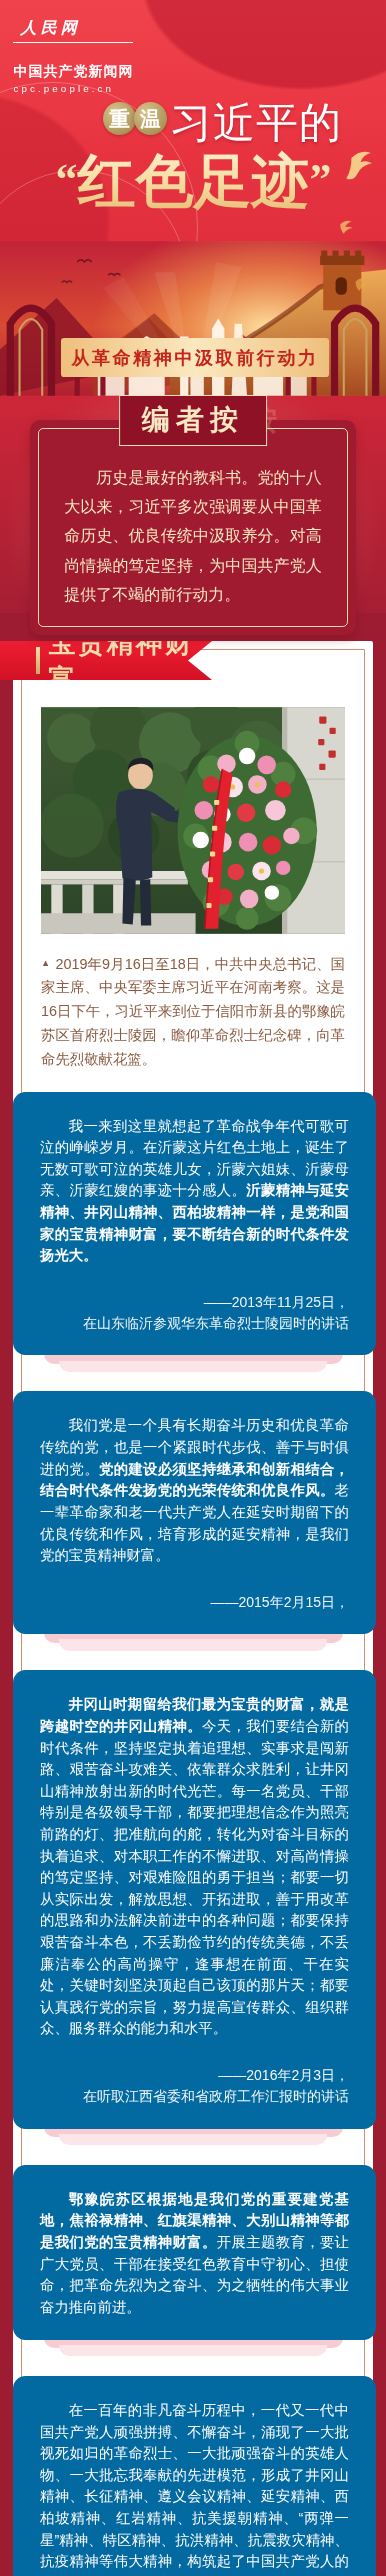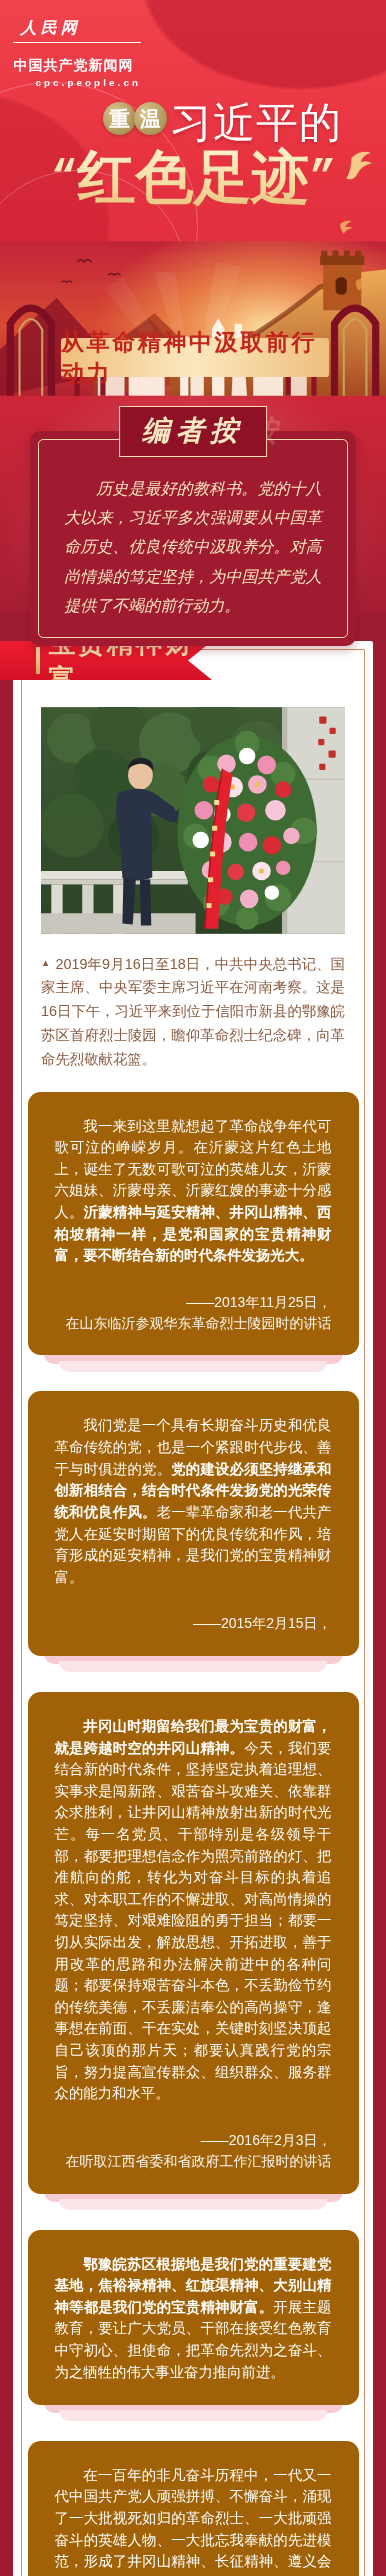--- a/index.html
+++ b/index.html
@@ -13,49 +13,49 @@
       radial-gradient(237px 216px at -31px 222px, rgba(196,30,48,.5) 58%, rgba(196,30,48,0) 60%),
       radial-gradient(70% 38% at 50% 86%, rgba(255,236,200,.28) 0%, rgba(255,236,200,0) 70%),
       linear-gradient(180deg,#F0434C 0%,#E73340 26%,#DA2B3B 52%,#BE2336 78%,#A51E33 100%);}
   .hero .arc1,.hero .arc2{position:absolute;border:0.5px solid rgba(255,255,255,.25);border-radius:50%;}
   .arc1{width:289px;height:289px;left:-93px;top:82px;}
   .arc2{width:216px;height:216px;left:-31px;top:170px;border-color:rgba(255,255,255,.16);}
 
   .logo{position:absolute;top:17.5px;left:13.4px;color:#fff;z-index:6;}
   .logo-main{font-family:"DejaVu Serif",serif;font-style:italic;font-weight:700;
     font-size:16px;letter-spacing:4.1px;padding-left:7.2px;}
-  .logo-sub{margin-top:3.1px;border-top:1px solid #fff;padding-top:14px;
+  .logo-sub{margin-top:3.1px;border-top:1px solid #fff;padding-top:20px;
     font-size:14px;font-weight:700;letter-spacing:1px;}
-  .logo-url{font-size:9.8px;font-weight:700;letter-spacing:3.1px;margin-top:2.1px;margin-left:22px;}
+  .logo-url{font-size:9.8px;font-weight:400;letter-spacing:3.1px;margin-top:2.1px;}
 
   .coins{position:absolute;top:102px;left:103px;display:flex;z-index:5;}
   .coin{width:33px;height:33px;border-radius:50%;
     background:radial-gradient(circle at 35% 30%,#D8C28C,#AE9659 70%,#8F7A41);
     display:flex;align-items:center;justify-content:center;
     color:#fff;font-size:20.6px;font-weight:700;box-shadow:0 1px 3.1px rgba(90,20,20,.35);}
   .coin+.coin{margin-left:-2.1px;}
   .title1{position:absolute;top:95px;left:170px;z-index:5;
     color:#fff;font-size:42px;font-weight:400;letter-spacing:1px;
     text-shadow:0 1.5px 3.1px rgba(120,10,20,.35);}
   .title2{position:absolute;top:140px;left:31px;width:325px;text-align:center;z-index:5;
-    font-family:Liberation Mono, monospace;font-weight:700;font-size:58px;line-height:1.45;
+    font-family:Liberation Serif, serif;font-weight:700;font-size:58px;line-height:1.45;
     background:linear-gradient(180deg,#FDF2CF 8%,#F4D99C 55%,#E2B469 100%);
     -webkit-background-clip:text;background-clip:text;color:transparent;}
   .title2 .q{font-size:44px;vertical-align:7.2px;}
   .subtitle{position:absolute;top:338px;left:61px;width:268px;height:39px;z-index:4;
     background:linear-gradient(90deg,#EFBF7D 0%,#FBE8BF 50%,#EFBF7D 100%);
     border-radius:3.1px;display:flex;align-items:center;justify-content:center;
-    font-size:23px;font-weight:900;color:#C3241B;letter-spacing:2.6px;}
+    font-size:18px;font-weight:900;color:#C3241B;letter-spacing:2.6px;}
 
   .hero-art{position:absolute;top:241px;left:0;z-index:1;}
   .doves{position:absolute;top:147px;right:9.3px;z-index:5;}
 
   
-  .editor{position:absolute;top:431px;left:30px;right:30px;z-index:7;
-    background:#A01B2F;border-radius:10.3px;padding:8.2px;box-shadow:0 4.1px 9.3px rgba(90,8,24,.25);font-style:italic;}
+  .editor{position:absolute;top:420px;left:30px;right:30px;z-index:7;
+    background:#A01B2F;border-radius:10.3px;padding:8.2px;box-shadow:0 4.1px 9.3px rgba(90,8,24,.25);}
   .editor-inner{border:0.5px solid #EFDDB2;border-radius:5.2px;padding:34px 25px 17.5px;position:relative;}
   .editor-label{position:absolute;top:-34px;left:50%;transform:translateX(-50%);
     background:#8F1126;border:0.5px solid #F2DFB8;padding:5.2px 21.6px;
     font-family:"DejaVu Serif",serif;font-size:28px;font-weight:700;color:#F7E7C2;
     letter-spacing:6.2px;white-space:nowrap;z-index:2;}
   .editor-ghost{position:absolute;top:-29px;left:50%;transform:translateX(-18%);
     font-family:"DejaVu Serif",serif;font-size:30px;font-weight:700;
     color:rgba(248,226,180,.20);letter-spacing:7.2px;white-space:nowrap;z-index:1;}
   .editor-text{color:#F8E8C3;font-size:16px;line-height:1.82;text-indent:2em;text-align:justify;}
 
@@ -72,22 +72,22 @@
     background:linear-gradient(180deg,#F4E0AC,#CBA760);}
   .ribbon-text{font-family:"DejaVu Serif",serif;font-size:27px;font-weight:700;letter-spacing:2.1px;
     background:linear-gradient(180deg,#FCEEC6,#E9C887);
     -webkit-background-clip:text;background-clip:text;color:transparent;}
 
   .photo{position:relative;z-index:2;display:block;margin:27px auto 0;}
   .caption{position:relative;z-index:2;width:304px;margin:18.5px auto 0;
     color:#8A5A40;font-size:14.4px;line-height:1.66;text-align:justify;}
   .caption .marker{font-size:9.3px;vertical-align:2.1px;margin-right:5.2px;}
 
-  .quote{position:relative;z-index:2;width:331px;margin:19.6px auto 0;box-sizing:border-box;
-    background:#a16207;border-radius:12.4px;padding:24px 27px 21.6px;color:#fff;}
+  .quote{position:relative;z-index:2;width:363px;margin:19.6px auto 0;box-sizing:border-box;
+    background:#0369a1;border-radius:12.4px;padding:24px 27px 21.6px;color:#fff;}
   .quote p{margin:0;font-size:14.4px;line-height:1.5;text-indent:2em;text-align:justify;}
   .quote .b{font-weight:700;}
   .attr{margin-top:25px;text-align:right;font-size:14px;line-height:1.5;color:rgba(255,255,255,.95);}
   .qsh{position:relative;z-index:1;margin:-3.1px auto 0;border-radius:0 0 10.3px 10.3px;height:11.3px;}
   .qsh.a{width:299px;background:#F7CBD2;}
   .qsh.b{width:268px;background:#FBE5E8;margin-top:-3.1px;}
 </style>
 </head>
 <body>
 

